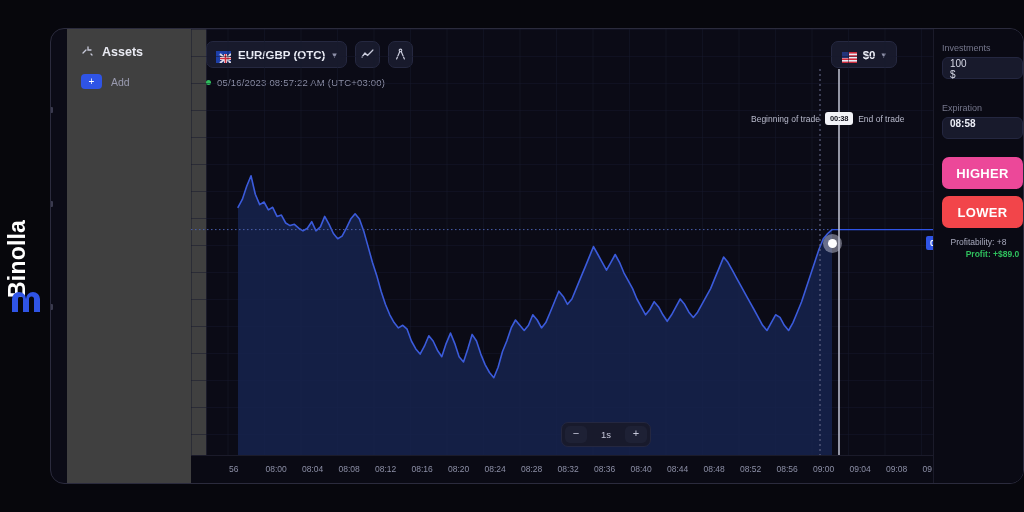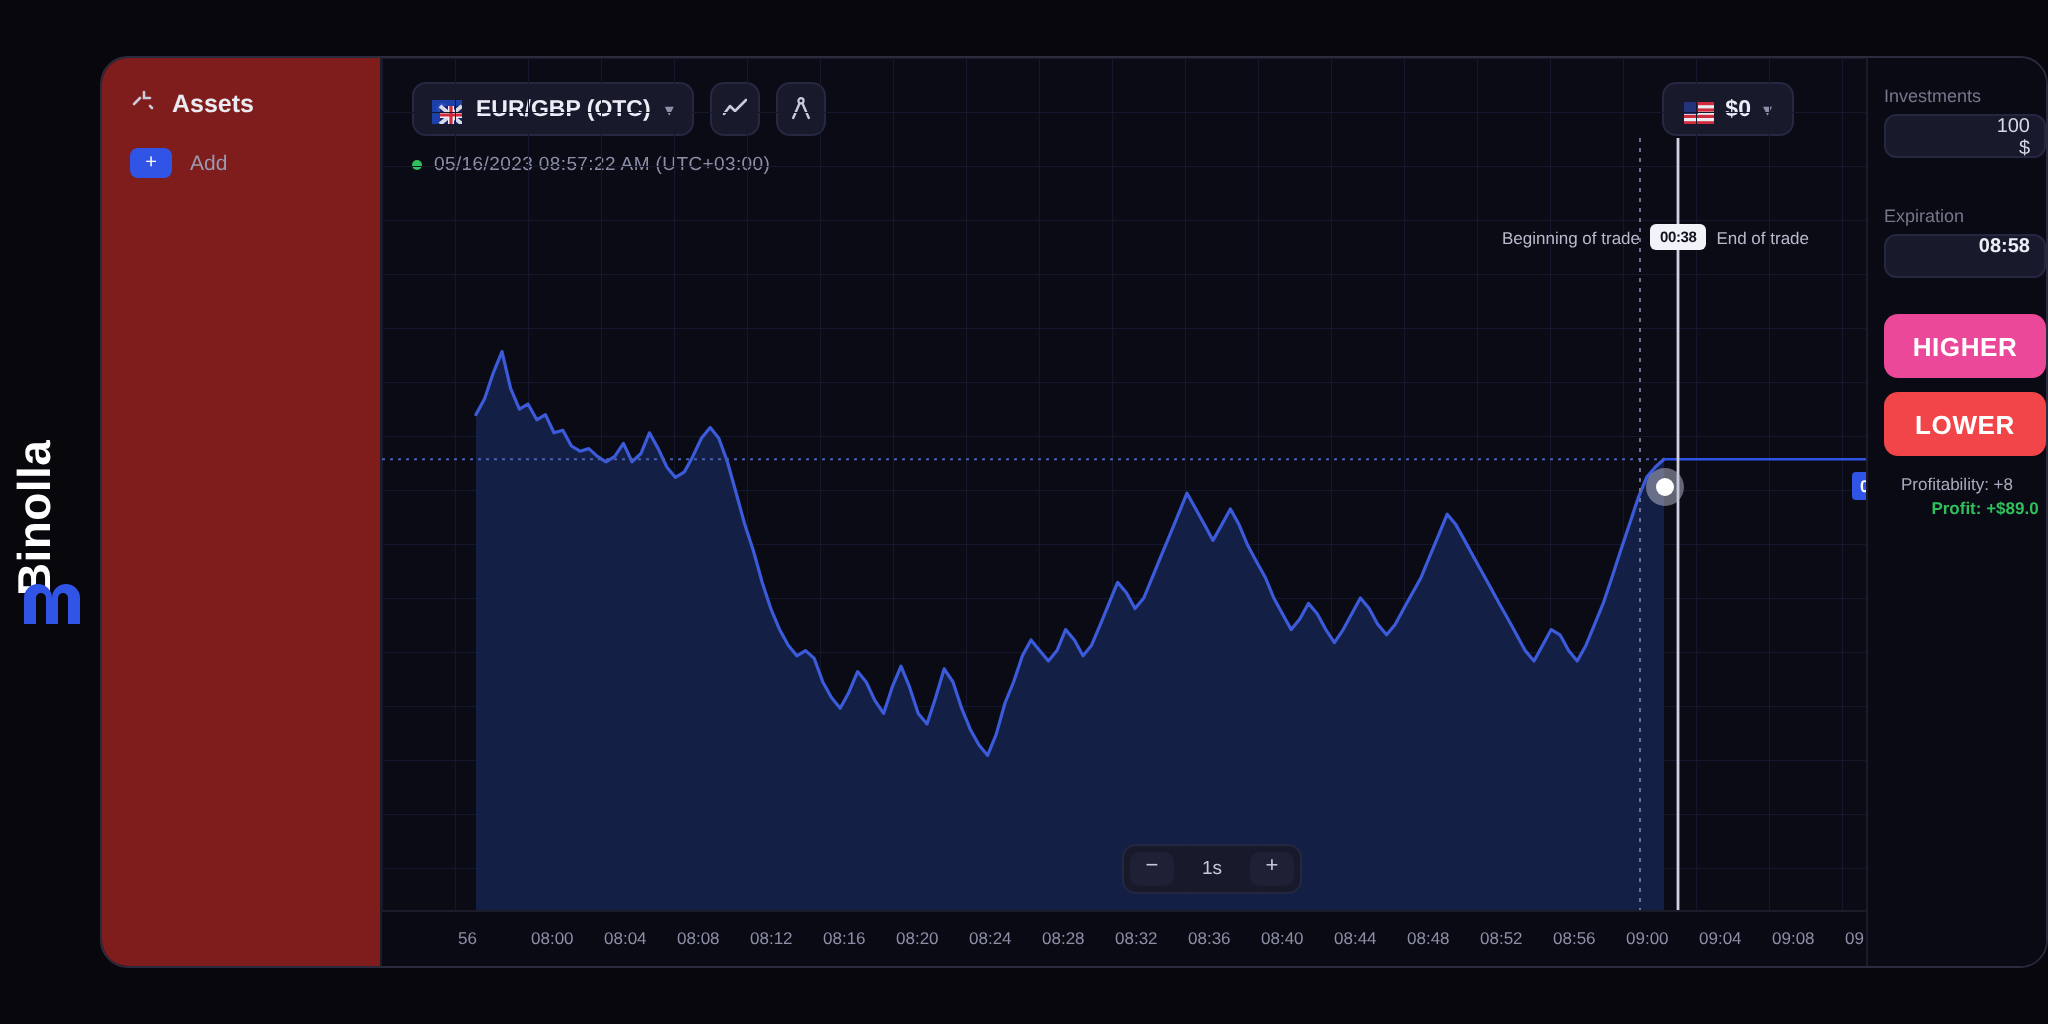--- a/index.html
+++ b/index.html
@@ -34,22 +34,22 @@
     position:absolute; left:50px; top:28px;
     width:974px; height:456px;
     background:#0b0b16;
     border:1px solid #2b2b3d;
     border-radius:14px;
     overflow:hidden;
   }
 
   
   .assets-panel {
-    position:absolute; left:0; top:0; width:140px; height:456px;
-    background:#7f1d1d;
+    position:absolute; left:16px; top:0; width:140px; height:456px;
+    background:#404040;
     border-right:1px solid #1b1b2a;
   }
   .assets-head {
     position:absolute; left:14px; top:14px;
     display:flex; align-items:center; gap:8px;
   }
   .assets-title { color:#e9eaf2; font-size:12.5px; font-weight:bold; }
   .add-row {
     position:absolute; left:14px; top:45px;
     display:flex; align-items:center; gap:9px;
@@ -153,21 +153,21 @@
 
   
   .trade-panel {
     position:absolute; right:0; top:0; width:90px; height:456px;
     background:#0a0a14; border-left:1px solid #1b1b2a;
   }
   .tp-label { color:#75778c; font-size:9px; margin:0 0 4px 8px; }
   .tp-field {
     margin:0 0 0 8px; height:22px; background:#181a2c;
     border:1px solid #242740; border-radius:6px;
-    display:flex; align-items:flex-end; justify-content:space-between;
+    display:flex; align-items:flex-start; justify-content:space-between;
     padding:0 7px; color:#d6d8e6; font-size:10px;flex-direction:column;
   }
   .tp-field.bold { font-weight:bold; color:#eceef7; }
   .tp-btn {
     margin:0 0 0 8px; height:32px; border-radius:7px;
     display:flex; align-items:center; justify-content:center;
     color:#fff; font-size:13px; font-weight:bold; letter-spacing:0.3px;
   }
   .higher { background:#ec4899; }
   .lower  { background:#f2454a; }

